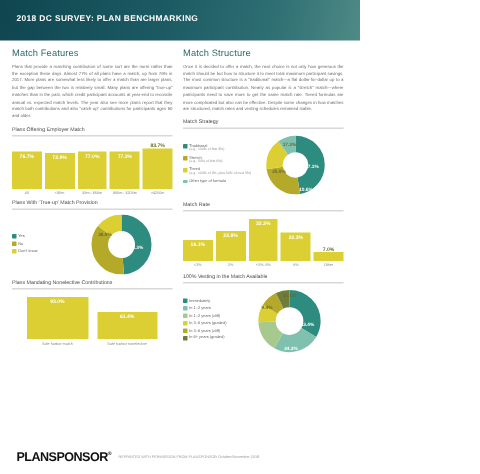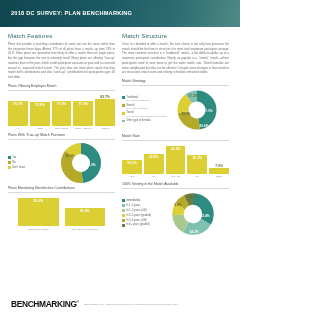--- a/index.html
+++ b/index.html
@@ -374,17 +374,17 @@
             <span class="slice-lbl dark" style="left:23px; top:5px;">16.1%</span>
             <span class="slice-lbl dark" style="left:8px; top:13px;">9.4%</span>
           </div>
         </div>
       </div>
     </div>
   </div>
 
   <div class="footer-rule"></div>
   <div class="footer">
-    <div class="logo"><span>BENCHMARKING</span><sup>®</sup></div>
+    <div class="logo"><span>PLANSPONSOR</span><sup>®</sup></div>
     <div class="footer-note">REPRINTED WITH PERMISSION FROM PLANSPONSOR October/November 2018</div>
   </div>
 
 </div>
 
 </body></html>

